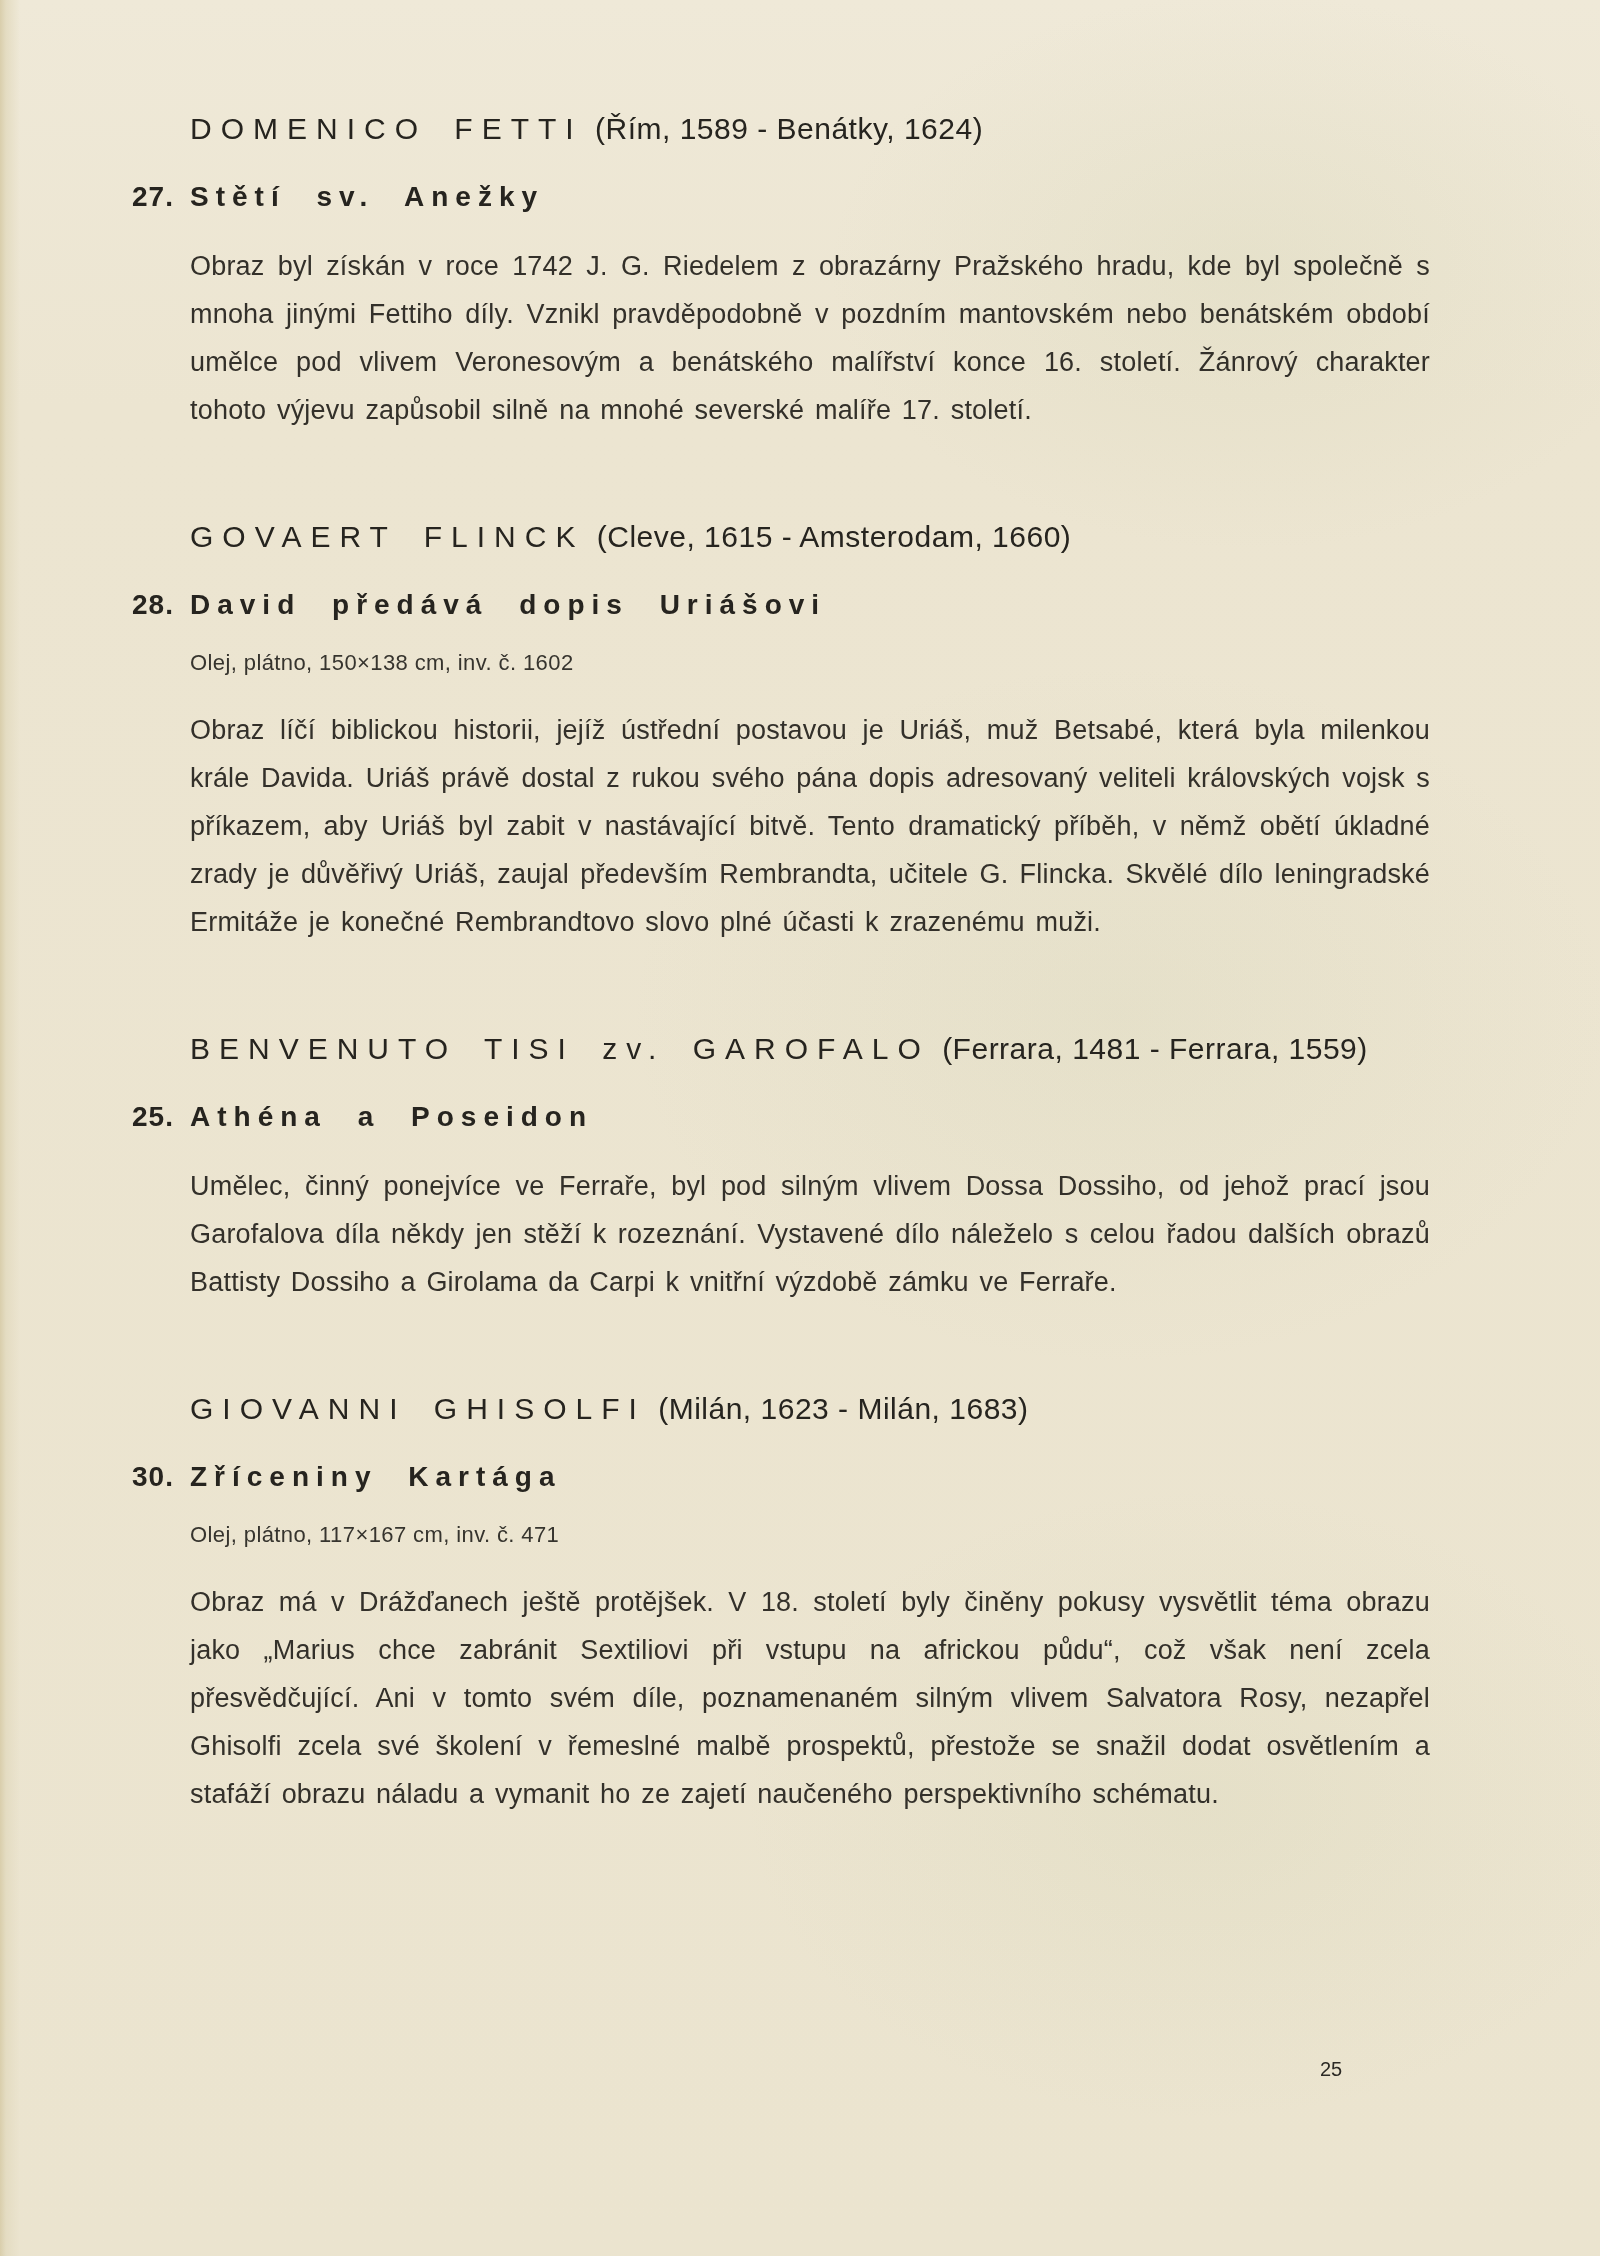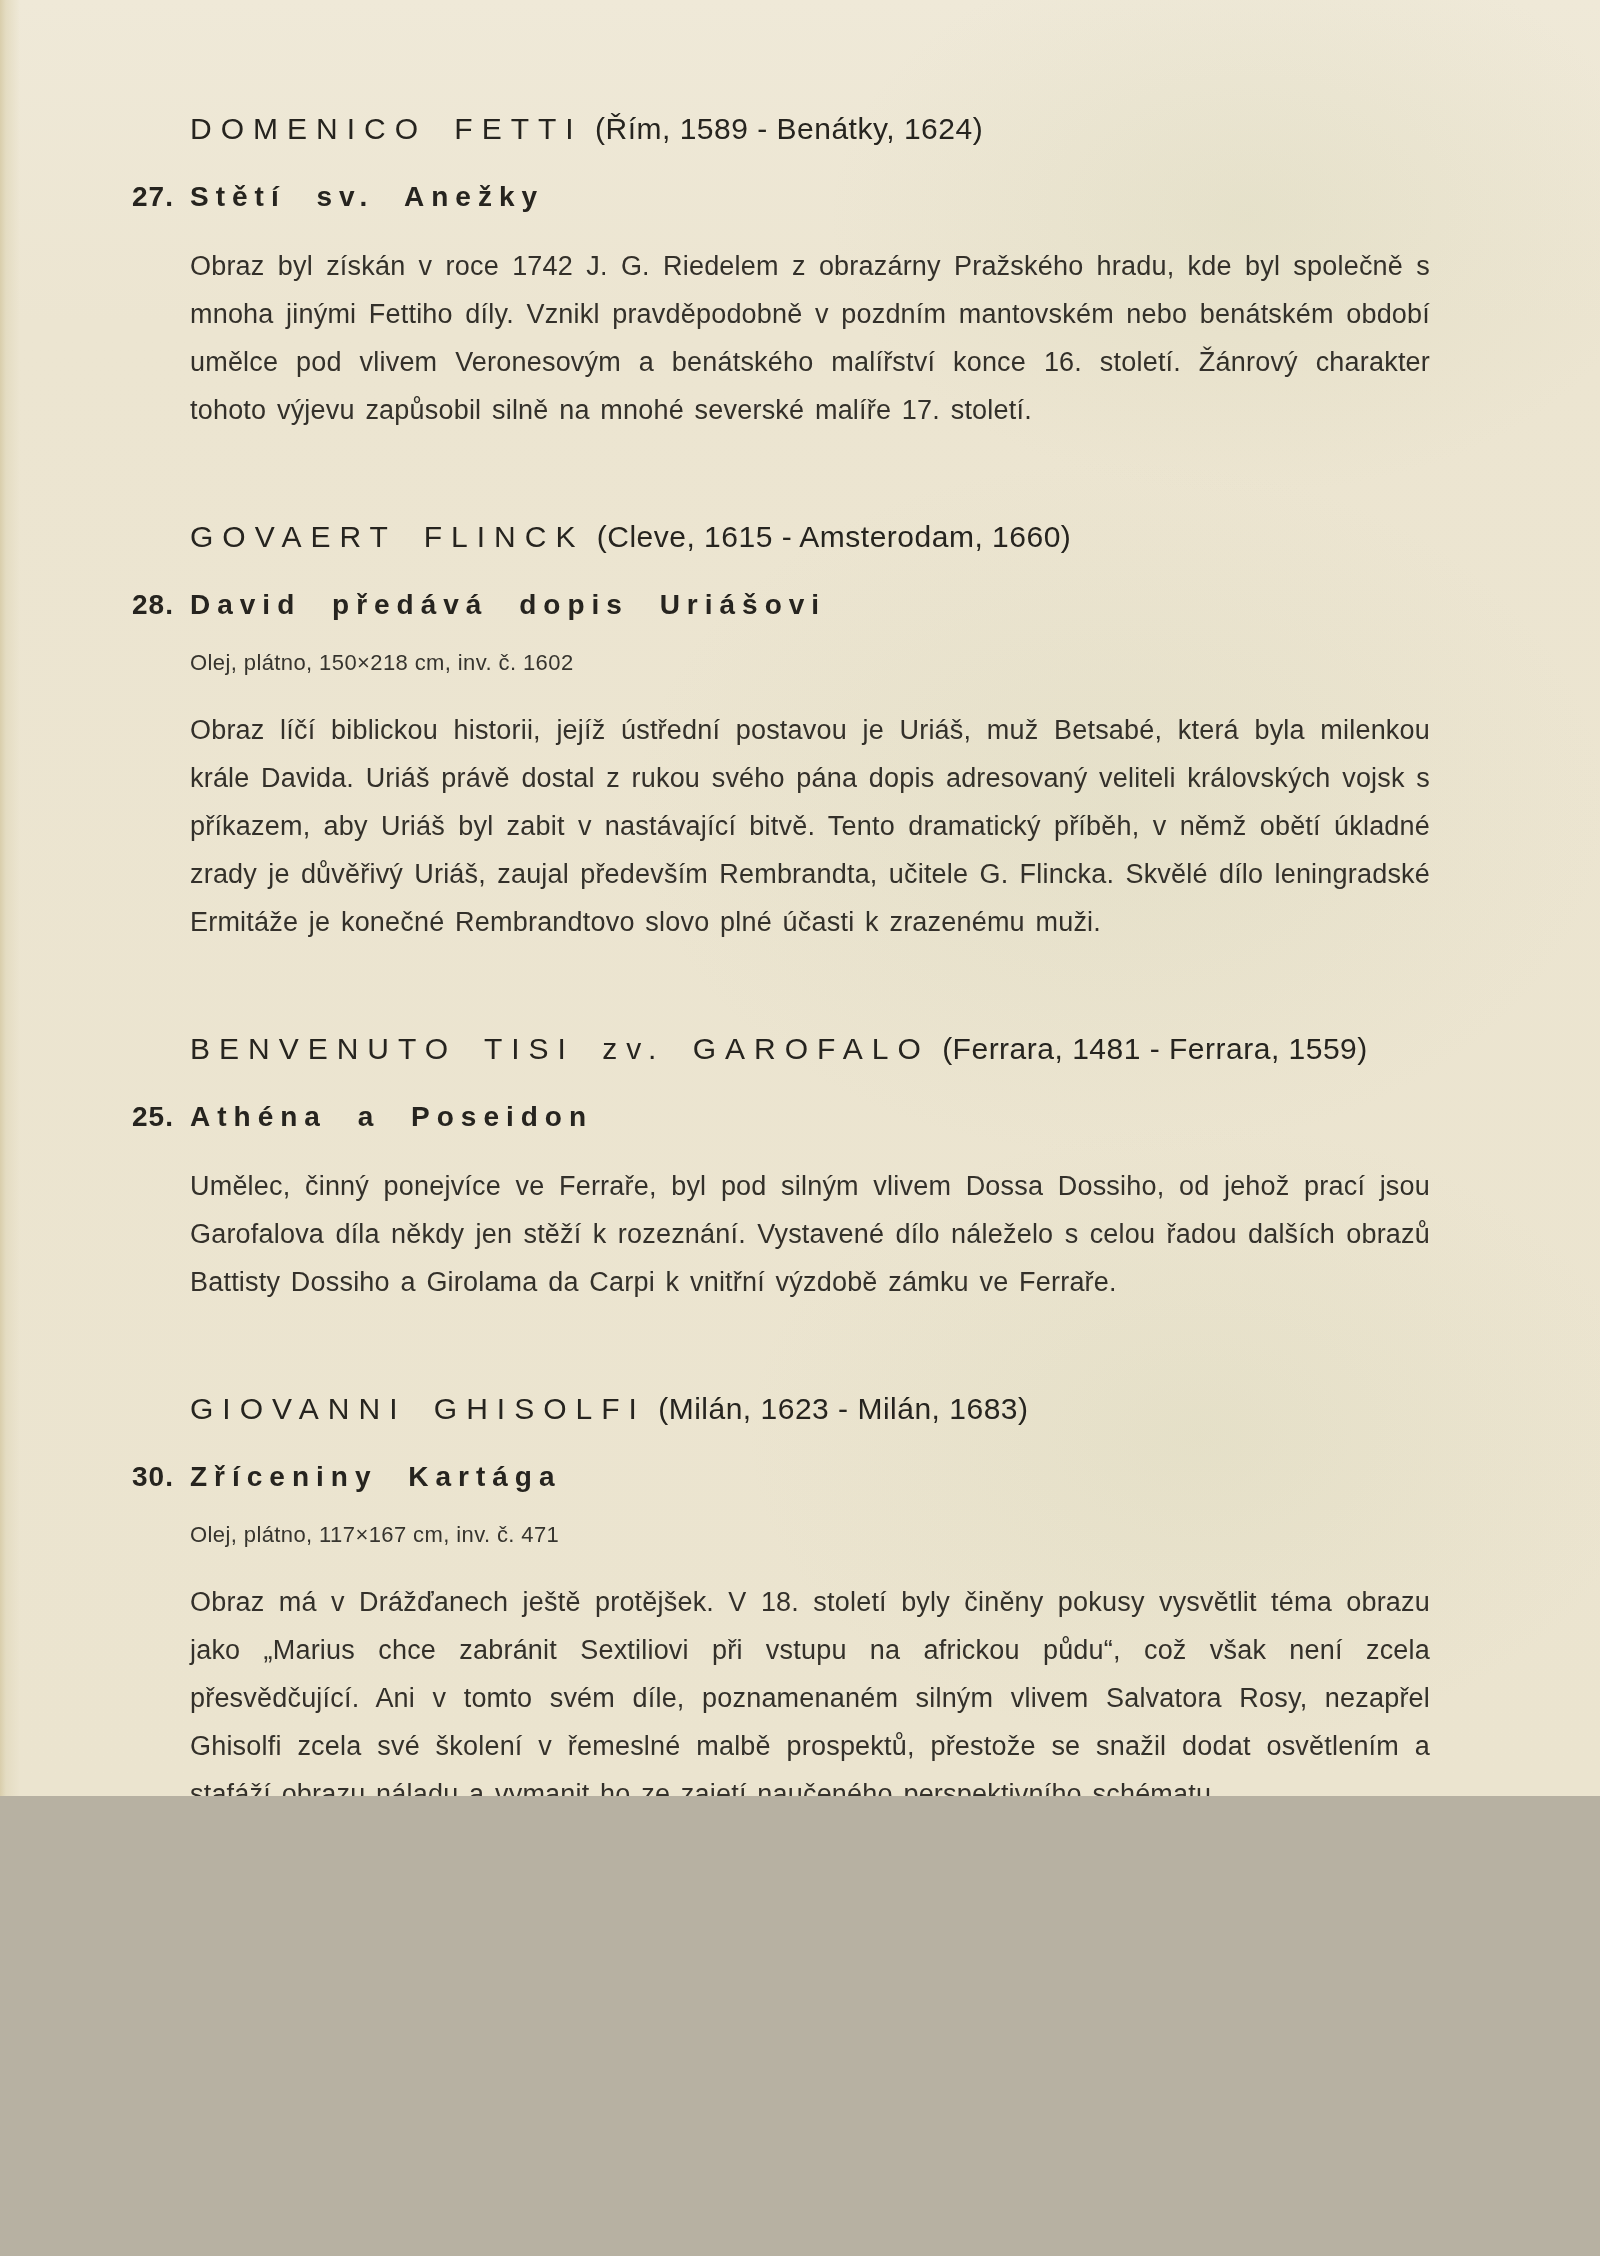--- a/index.html
+++ b/index.html
@@ -4,21 +4,21 @@
 <title>Catalog page 25</title>
 <style>
   html, body {
     margin: 0;
     padding: 0;
     background: #b7b1a2;
   }
   .page {
     position: relative;
     width: 1600px;
-    height: 1796px;
+    height: 2256px;
     margin: 0 auto;
     background-color: #ece5d1;
     background-image:
       radial-gradient(ellipse 600px 400px at 78% 12%, rgba(196, 200, 160, 0.18), rgba(196,200,160,0) 70%),
       radial-gradient(ellipse 700px 500px at 70% 45%, rgba(190, 196, 158, 0.14), rgba(190,196,158,0) 70%),
       radial-gradient(ellipse 650px 450px at 75% 80%, rgba(196, 200, 160, 0.16), rgba(196,200,160,0) 70%),
       linear-gradient(to right, #d9ceac 0px, #e4dcc2 6px, rgba(236,229,209,0) 20px),
       linear-gradient(to bottom, #efe9d8 0%, #ece5d1 18%, #ebe4cf 100%);
     color: #32302b;
     font-family: "Liberation Sans", "DejaVu Sans", sans-serif;
@@ -118,21 +118,21 @@
 
     <section class="catalog-entry">
       <h2 class="artist-line">
         <span class="artist-name">GOVAERT FLINCK</span>
         <span class="artist-dates">(Cleve, 1615 - Amsterodam, 1660)</span>
       </h2>
       <div class="entry-title-row">
         <span class="entry-number">28.</span>
         <span class="entry-title">David předává dopis Uriášovi</span>
       </div>
-      <div class="entry-medium">Olej, plátno, 150×218 cm, inv. č. 1602</div>
+      <div class="entry-medium">Olej, plátno, 150×138 cm, inv. č. 1602</div>
       <p class="entry-body">Obraz líčí biblickou historii, jejíž ústřední postavou je Uriáš, muž Betsabé, která byla milenkou krále Davida. Uriáš právě dostal z rukou svého pána dopis adresovaný veliteli královských vojsk s příkazem, aby Uriáš byl zabit v nastávající bitvě. Tento dramatický příběh, v němž obětí úkladné zrady je důvěřivý Uriáš, zaujal především Rembrandta, učitele G. Flincka. Skvělé dílo leningradské Ermitáže je konečné Rembrandtovo slovo plné účasti k zrazenému muži.</p>
     </section>
 
     <section class="catalog-entry">
       <h2 class="artist-line">
         <span class="artist-name">BENVENUTO TISI zv. GAROFALO</span>
         <span class="artist-dates">(Ferrara, 1481 - Ferrara, 1559)</span>
       </h2>
       <div class="entry-title-row">
         <span class="entry-number">25.</span>

